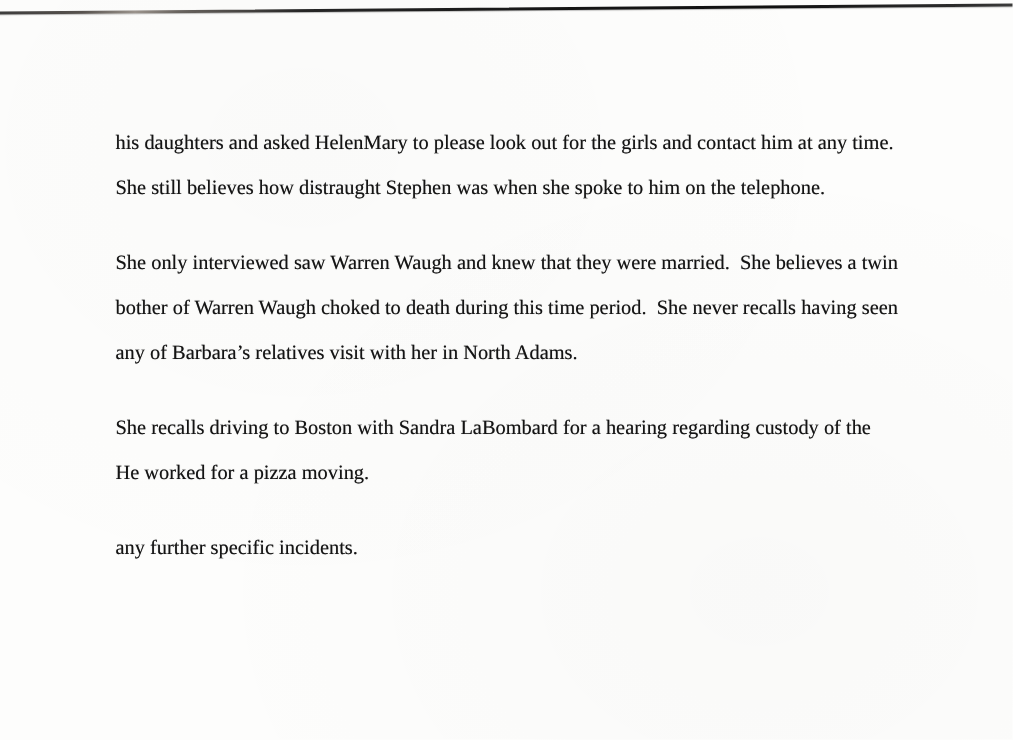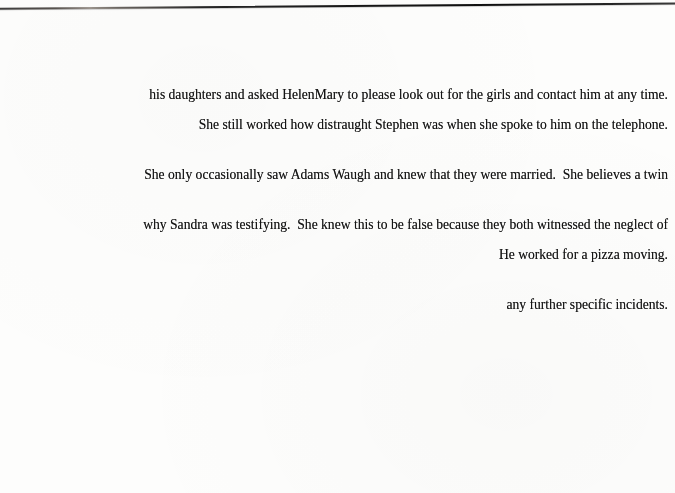--- a/index.html
+++ b/index.html
@@ -43,42 +43,43 @@
     width: 591px;
     padding-top: 80px;
     color: #141414;
     font-size: 13.6px;
     line-height: 30px;
     text-shadow: 0 0 0.45px rgba(10,10,10,0.55);
   }
   p.para {
     margin: 0 0 20px 0;
     padding: 0;
-    text-align: right;
   }
   .line {
     display: block;
     white-space: pre;
     transform-origin: 0 50%;
   }
 </style>
 </head>
 <body>
 
 <div class="scan-page">
   <div class="scan-line"></div>
   <div class="doc-body">
       <p class="para">
         <span class="line">his daughters and asked HelenMary to please look out for the girls and contact him at any time.</span>
-        <span class="line">She still worked how distraught Stephen was when she spoke to him on the telephone.</span>
+        <span class="line">She still believes how distraught Stephen was when she spoke to him on the telephone.</span>
       </p>
       <p class="para">
-        <span class="line">She only occasionally saw Adams Waugh and knew that they were married.  She believes a twin</span>
+        <span class="line">She only interviewed saw Warren Waugh and knew that they were married.  She believes a twin</span>
+        <span class="line">bother of Warren Waugh choked to death during this time period.  She never recalls having seen</span>
+        <span class="line">any of Barbara’s relatives visit with her in North Adams.</span>
       </p>
       <p class="para">
-        <span class="line">why Sandra was testifying.  She knew this to be false because they both witnessed the neglect of</span>
+        <span class="line">She recalls driving to Boston with Sandra LaBombard for a hearing regarding custody of the</span>
         <span class="line">He worked for a pizza moving.</span>
       </p>
       <p class="para">
         <span class="line">any further specific incidents.</span>
       </p>
     </div>
 </div>
 
 </body></html>

